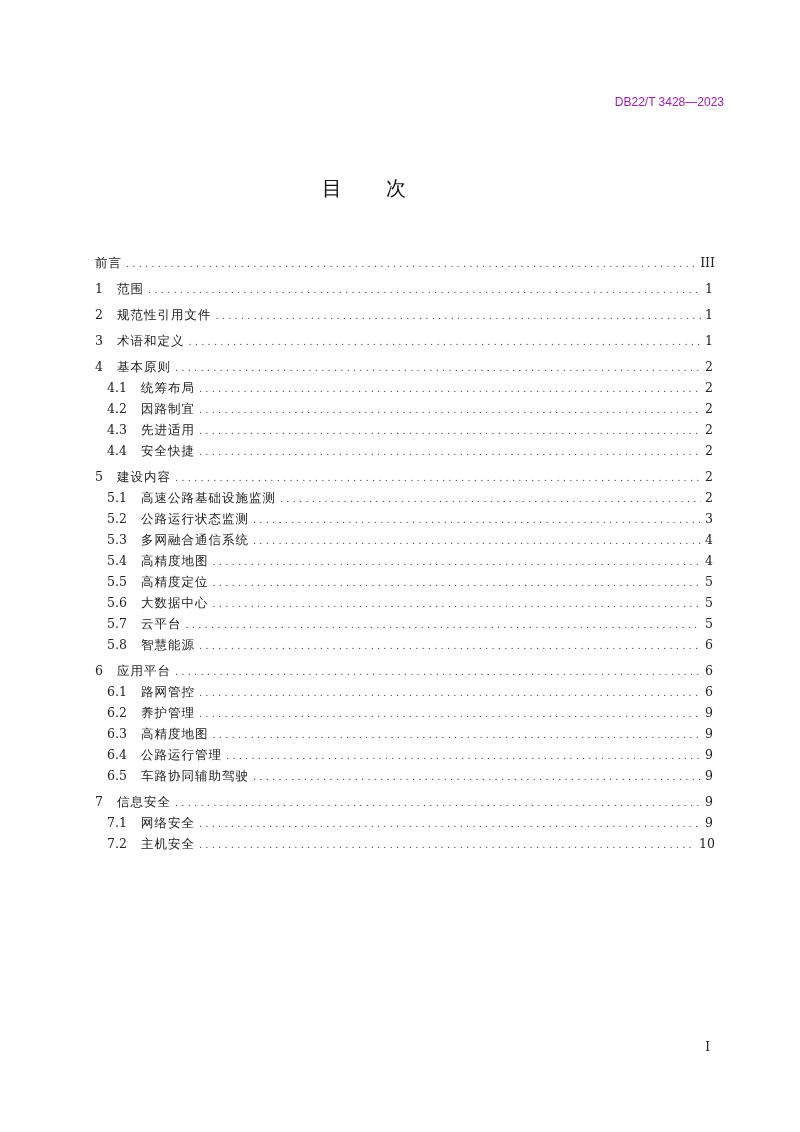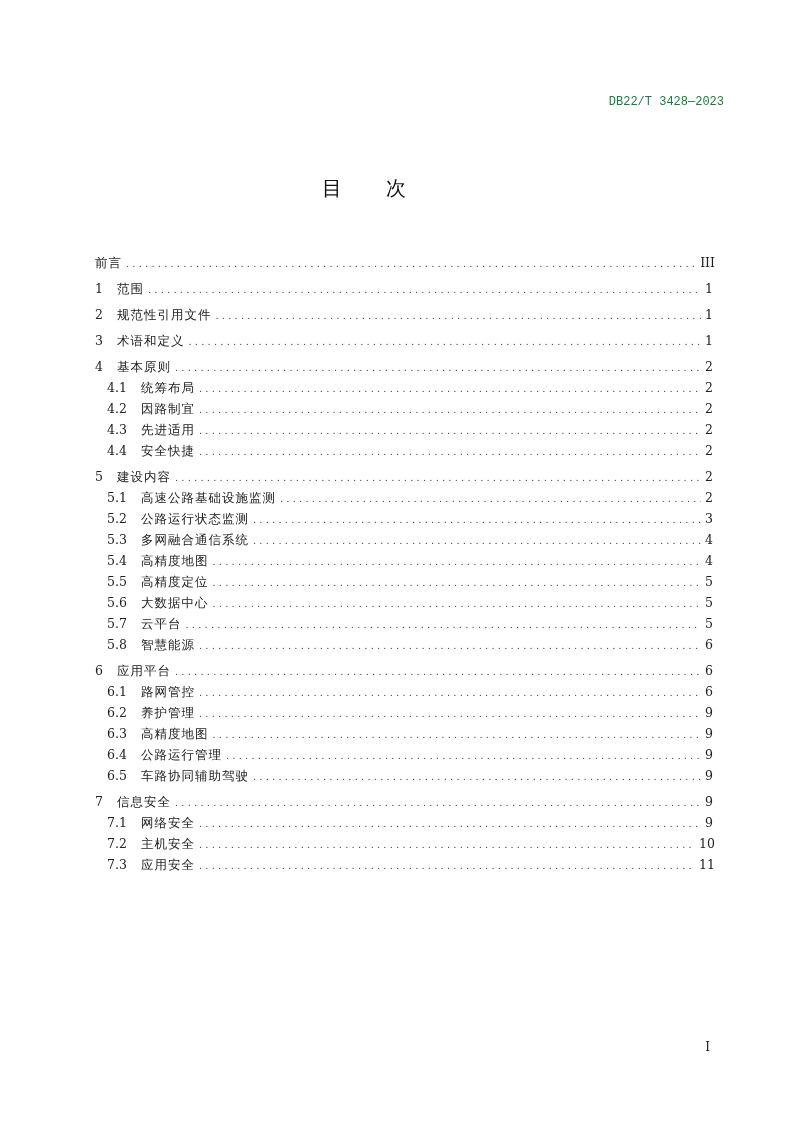--- a/index.html
+++ b/index.html
@@ -12,24 +12,24 @@
       height: 1132px;
       position: relative;
       overflow: hidden;
       font-family: "DejaVu Serif", "Liberation Serif", serif;
       color: #1a1a1a;
     }
     .std-code {
       position: absolute;
       top: 95px;
       right: 76px;
-      font-family: Liberation Mono, monospace;
+      font-family: Liberation Sans, sans-serif;
       font-size: 12px;
       letter-spacing: 0px;
-      color: #15803d;
+      color: #a21caf;
     }
     .toc-title {
       position: absolute;
       top: 175px;
       left: 0;
       width: 728px;
       text-align: center;
       font-family: "DejaVu Sans", "Liberation Sans", sans-serif;
       font-size: 20px;
       color: #111;
@@ -258,21 +258,15 @@
       <span class="label">网络安全</span>
       <span class="leader"></span>
       <span class="page">9</span>
     </div>
     <div class="entry level2">
       <span class="num">7.2</span>
       <span class="label">主机安全</span>
       <span class="leader"></span>
       <span class="page">10</span>
     </div>
-    <div class="entry level2">
-      <span class="num">7.3</span>
-      <span class="label">应用安全</span>
-      <span class="leader"></span>
-      <span class="page">11</span>
-    </div>
   </div>
 
 <div class="page-footer">I</div>
 
 </body></html>

